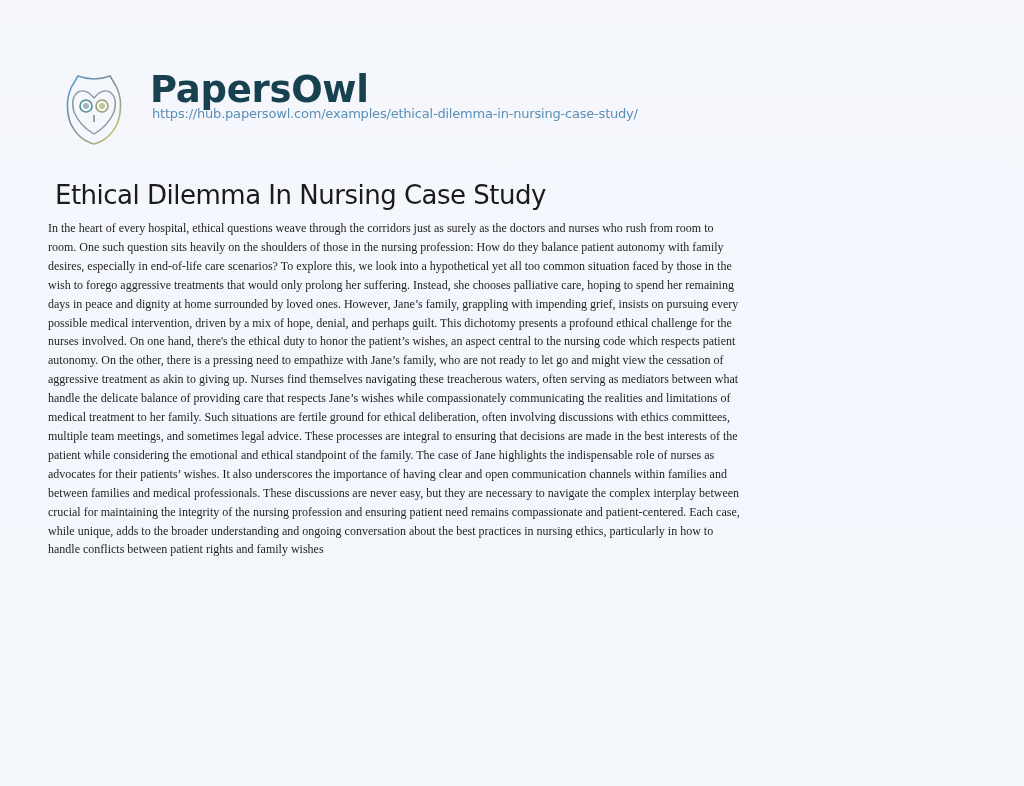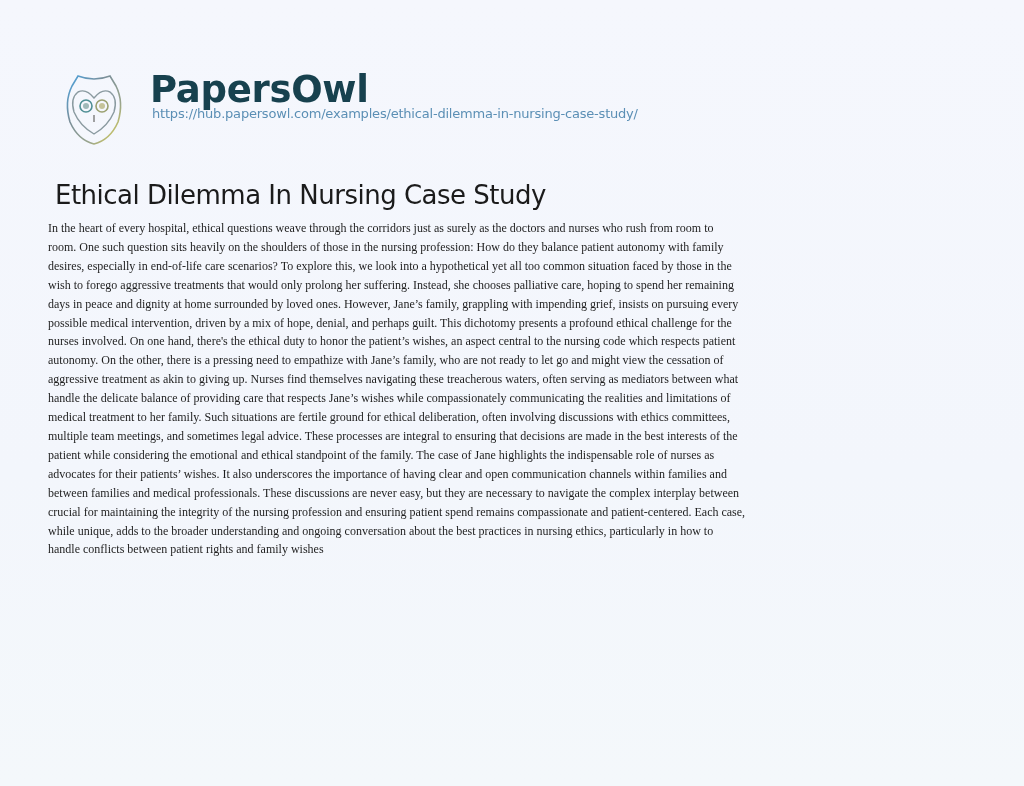--- a/index.html
+++ b/index.html
@@ -128,18 +128,18 @@
     <span class="line">possible medical intervention, driven by a mix of hope, denial, and perhaps guilt. This dichotomy presents a profound ethical challenge for the</span>
     <span class="line">nurses involved. On one hand, there's the ethical duty to honor the patient’s wishes, an aspect central to the nursing code which respects patient</span>
     <span class="line">autonomy. On the other, there is a pressing need to empathize with Jane’s family, who are not ready to let go and might view the cessation of</span>
     <span class="line">aggressive treatment as akin to giving up. Nurses find themselves navigating these treacherous waters, often serving as mediators between what</span>
     <span class="line">handle the delicate balance of providing care that respects Jane’s wishes while compassionately communicating the realities and limitations of</span>
     <span class="line">medical treatment to her family. Such situations are fertile ground for ethical deliberation, often involving discussions with ethics committees,</span>
     <span class="line">multiple team meetings, and sometimes legal advice. These processes are integral to ensuring that decisions are made in the best interests of the</span>
     <span class="line">patient while considering the emotional and ethical standpoint of the family. The case of Jane highlights the indispensable role of nurses as</span>
     <span class="line">advocates for their patients’ wishes. It also underscores the importance of having clear and open communication channels within families and</span>
     <span class="line">between families and medical professionals. These discussions are never easy, but they are necessary to navigate the complex interplay between</span>
-    <span class="line">crucial for maintaining the integrity of the nursing profession and ensuring patient spend remains compassionate and patient-centered. Each case,</span>
+    <span class="line">crucial for maintaining the integrity of the nursing profession and ensuring patient need remains compassionate and patient-centered. Each case,</span>
     <span class="line">while unique, adds to the broader understanding and ongoing conversation about the best practices in nursing ethics, particularly in how to</span>
     <span class="line">handle conflicts between patient rights and family wishes</span>
   </div>
 
 </div>
 
 </body></html>

